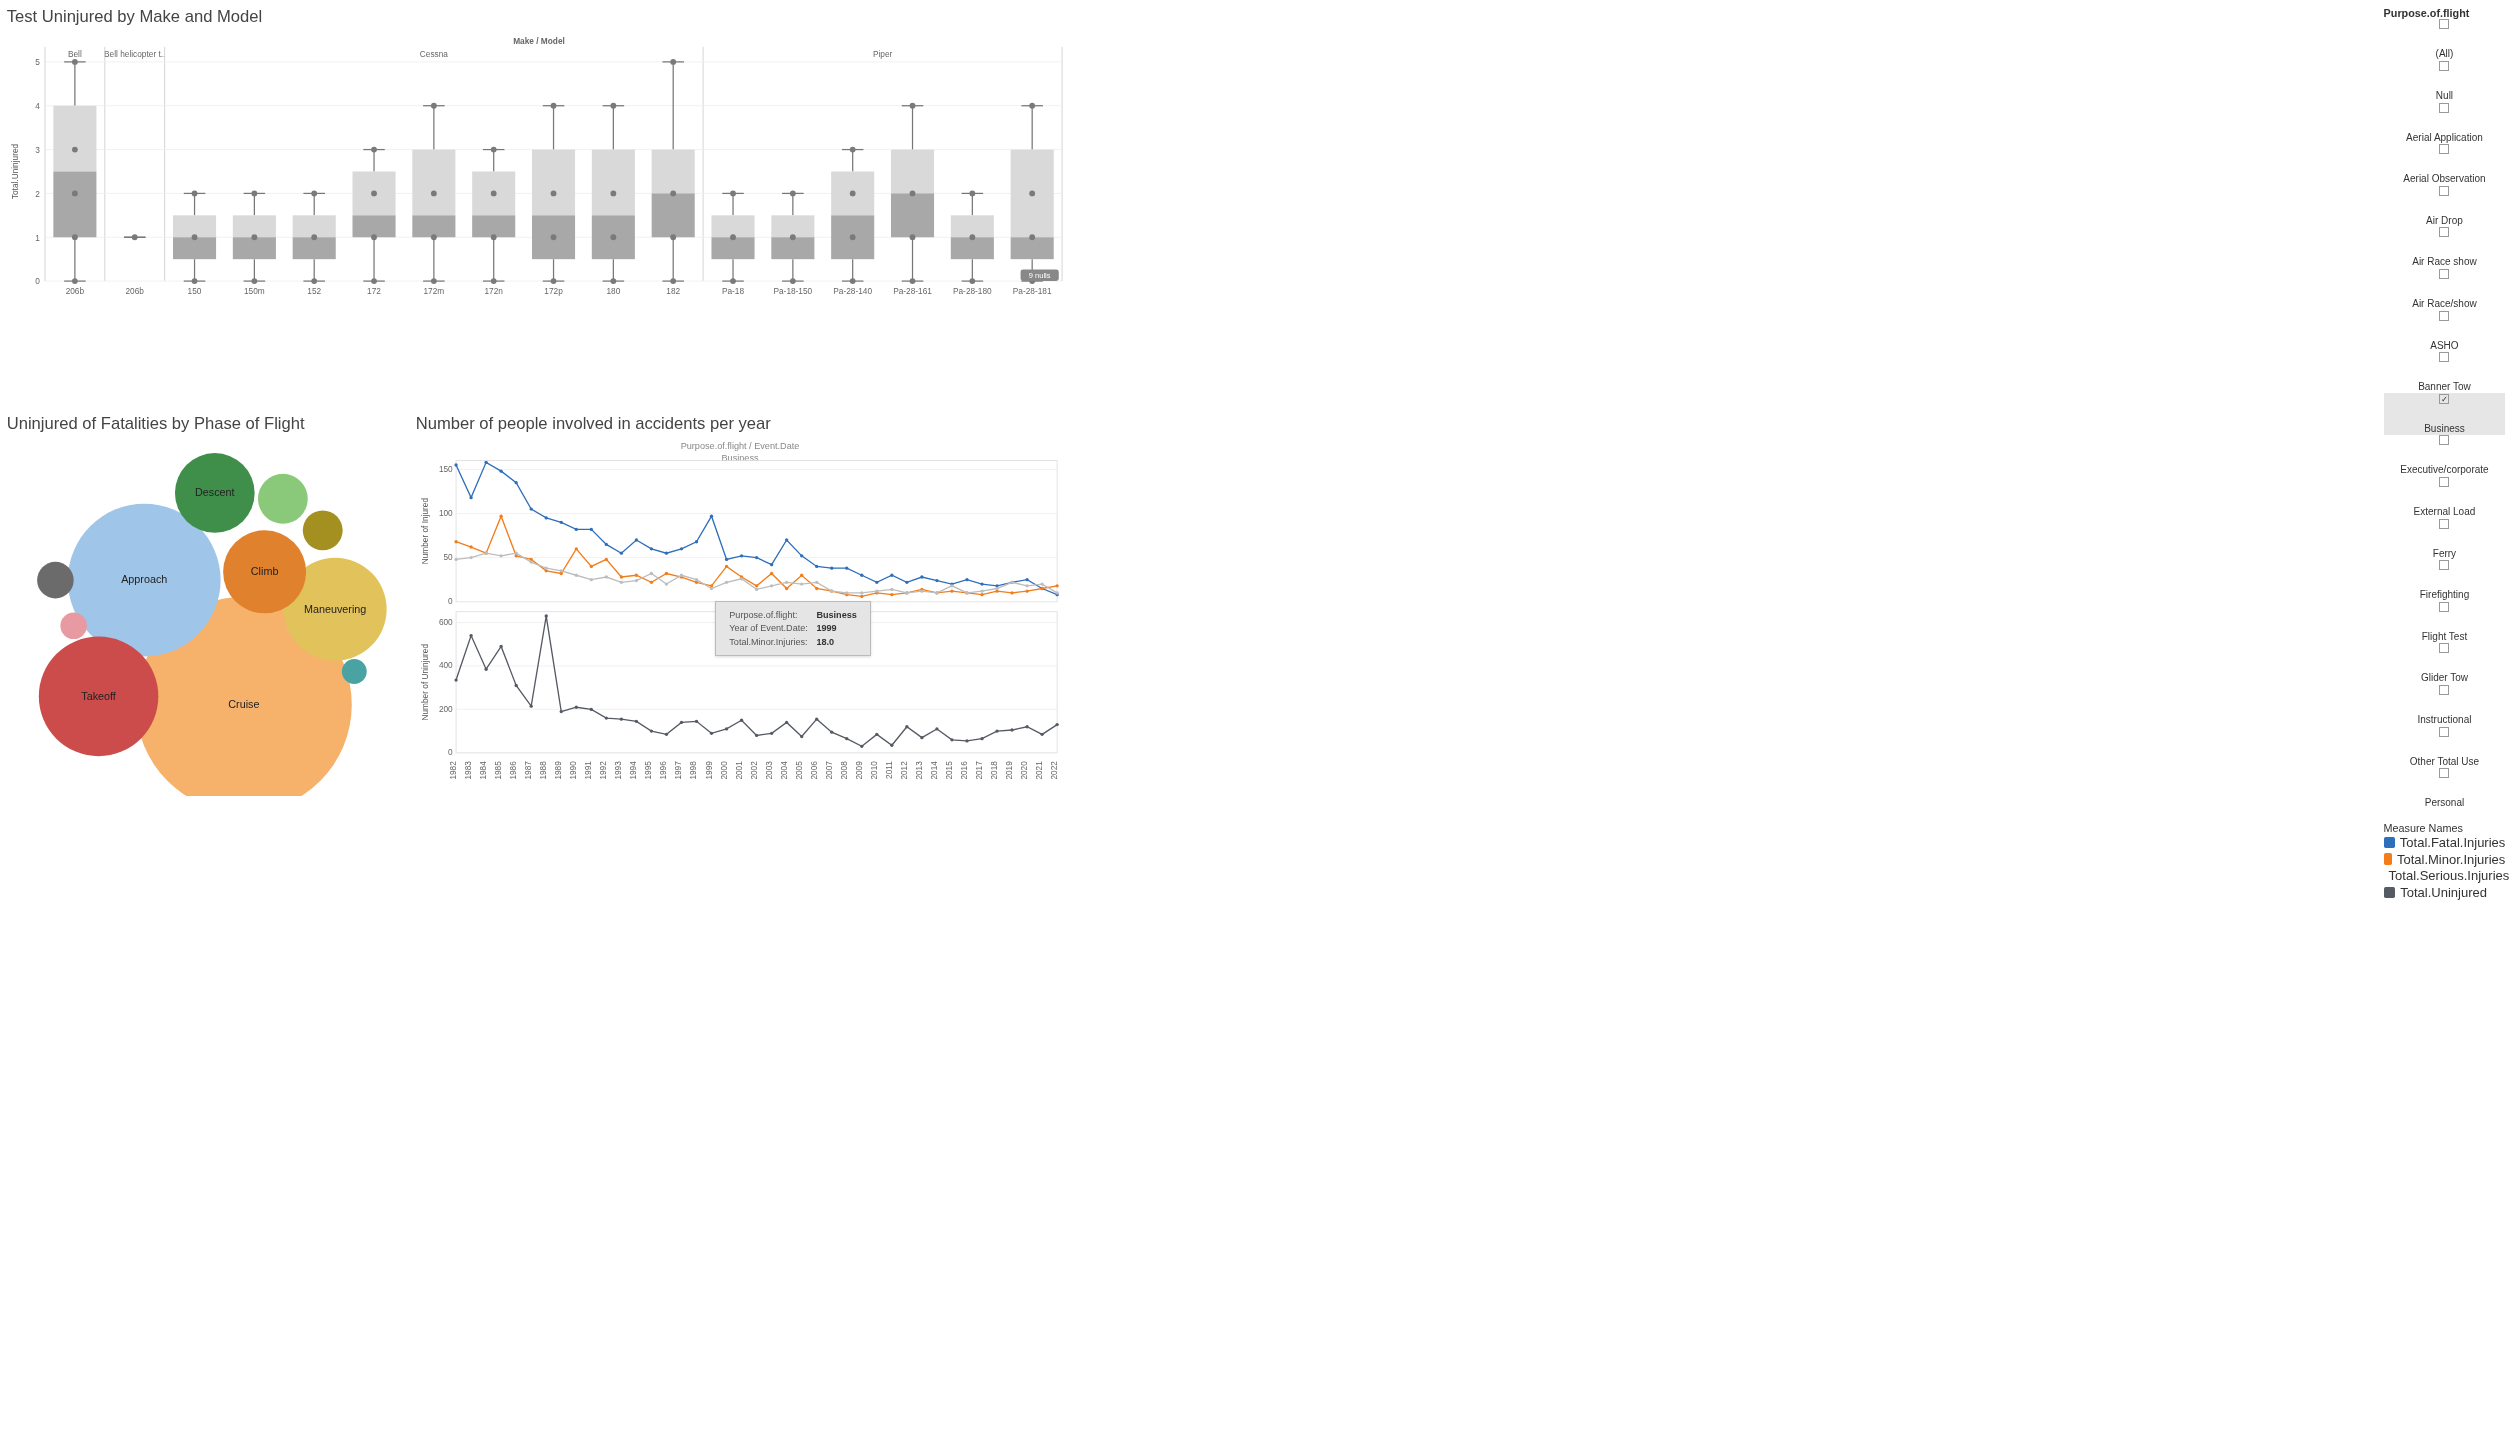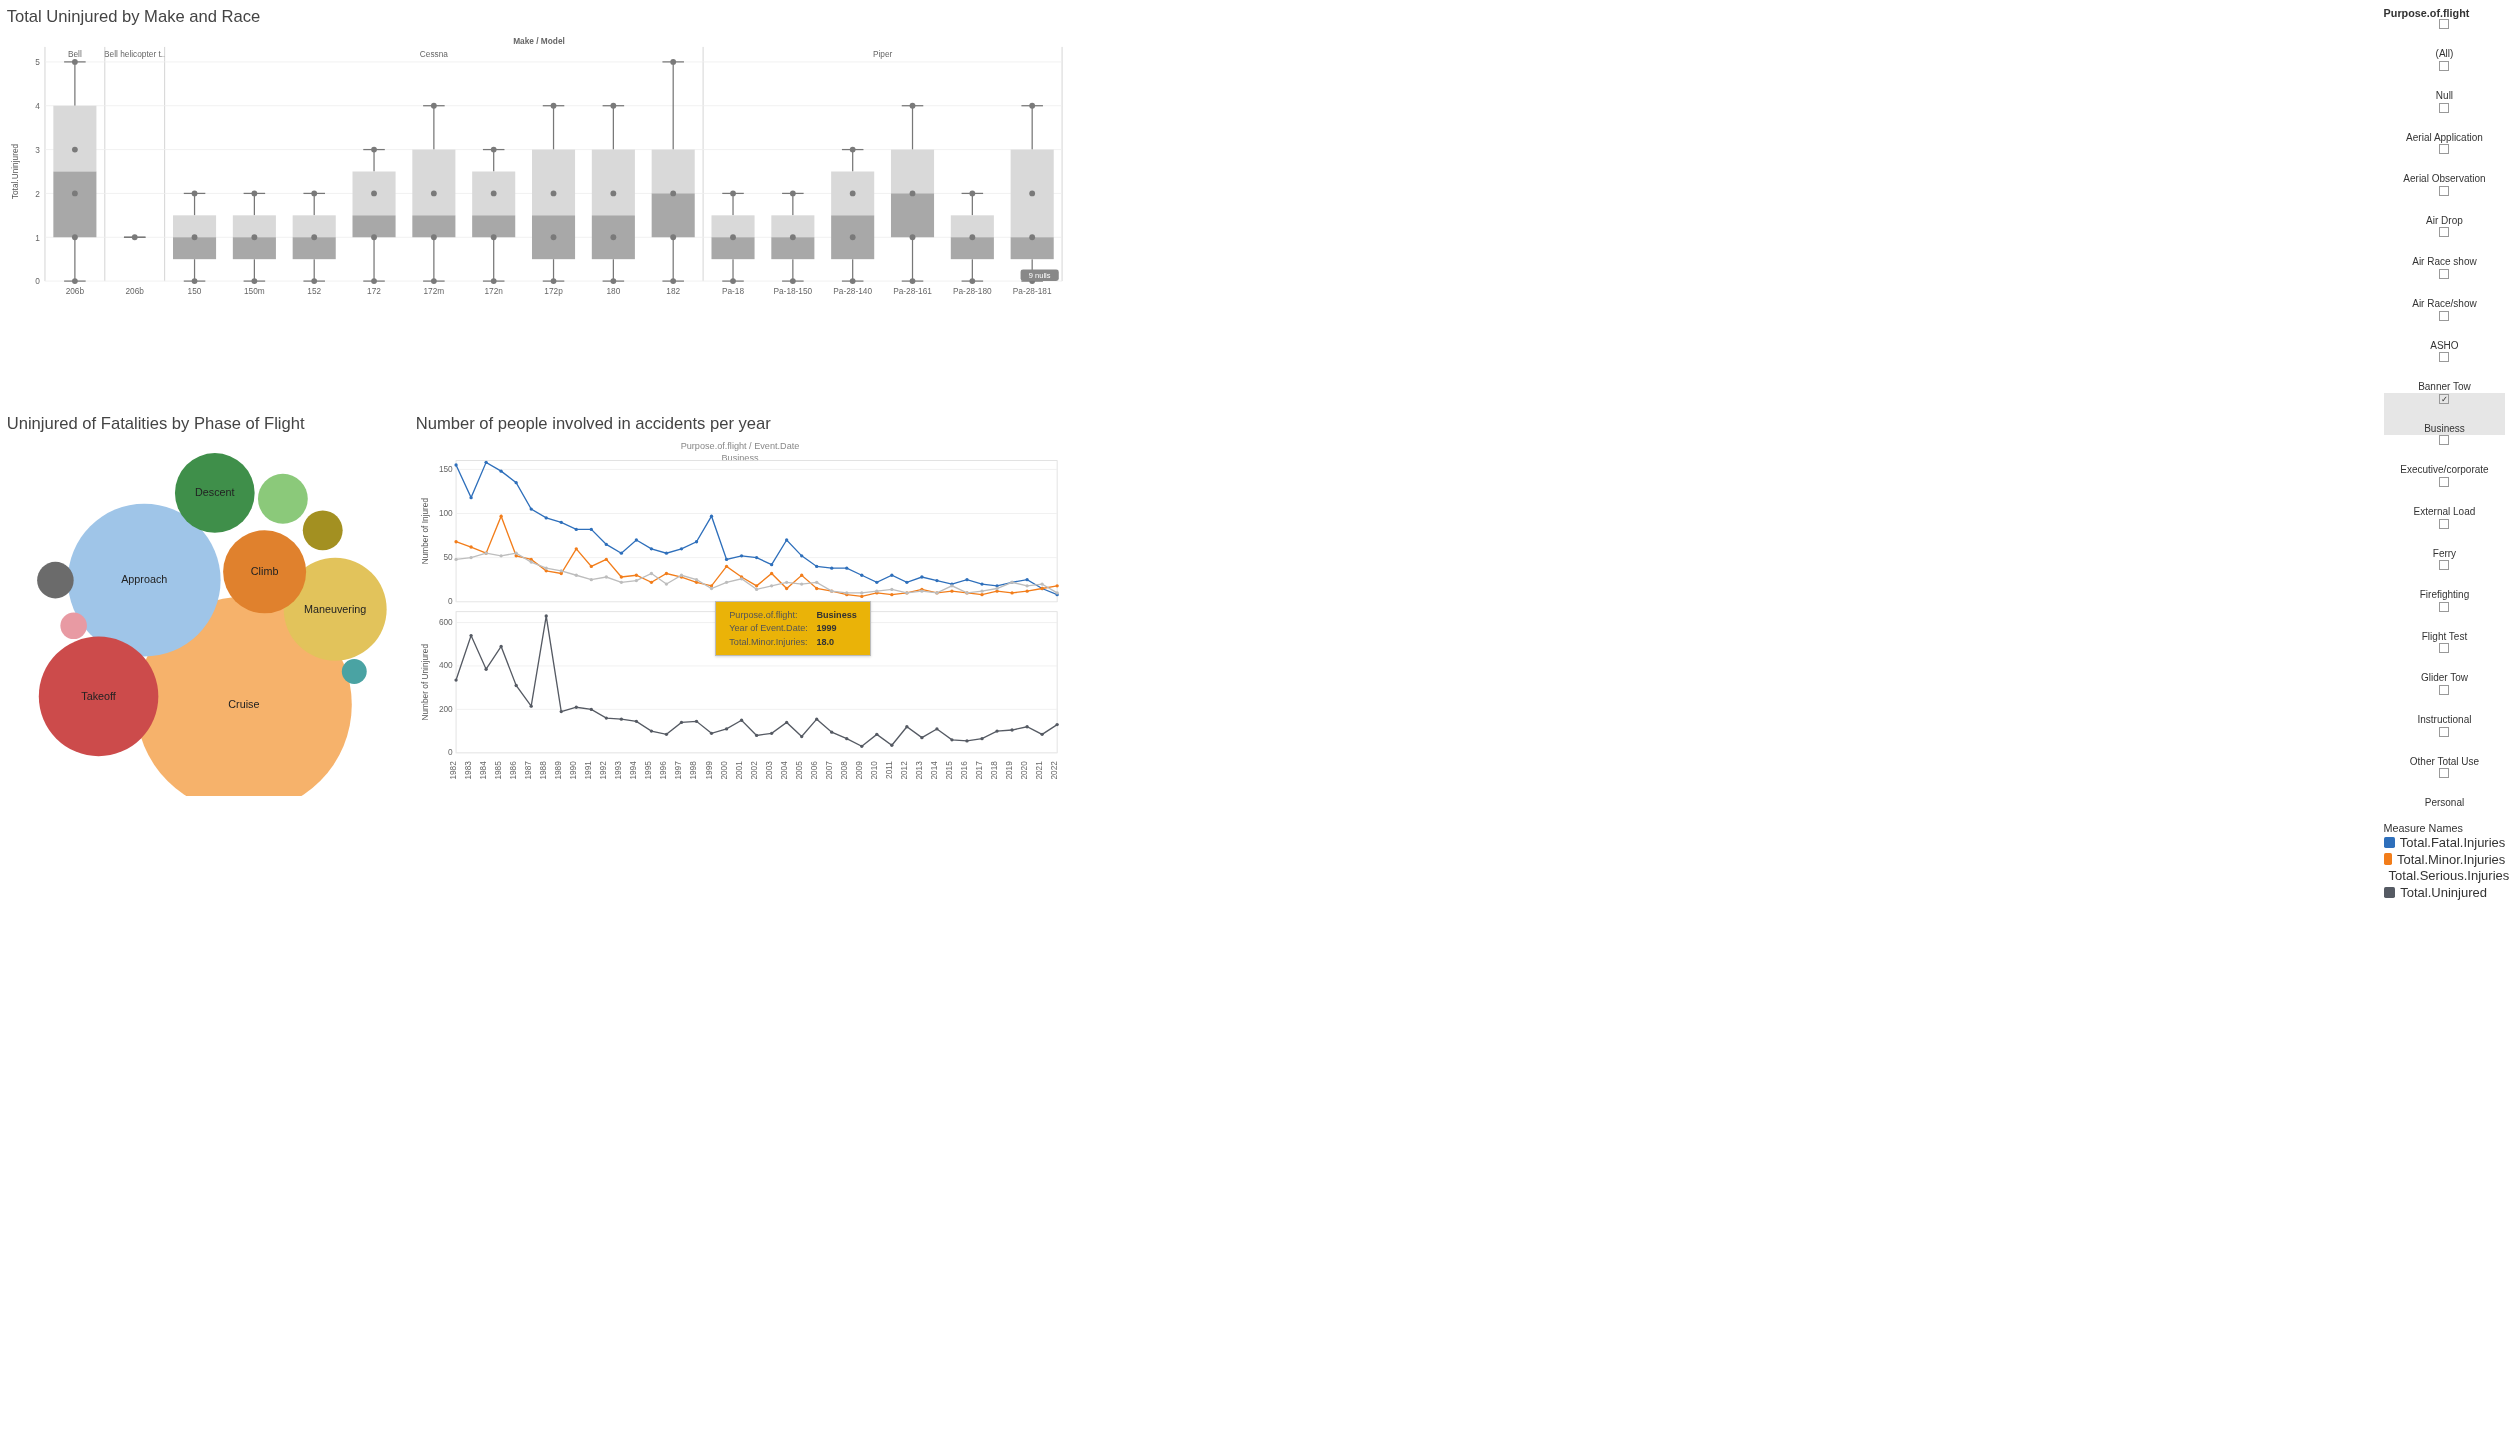--- a/index.html
+++ b/index.html
@@ -22,33 +22,33 @@
   .axis-label { font-size:10px; fill:#555; }
   .tick { font-size:10px; fill:#666; }
   .grid { stroke:#eee; stroke-width:1; }
   .box { fill:#a8a8a8; }
   .box-upper { fill:#d9d9d9; }
   .whisk { stroke:#777; stroke-width:1.5; }
   .dot { fill:#7a7a7a; }
   .header-line { stroke:#ccc; }
   .nulls-badge { fill:#888; }
   .nulls-txt { fill:#fff; font-size:9px; }
-  .tooltip { position:absolute; background:#eab308; border:0.8px solid #bbb; padding:5px 8.3px; font-size:9.1px; box-shadow:0 0.8px 2.5px rgba(0,0,0,0.15); }
+  .tooltip { position:absolute; background:#e5e5e5; border:0.8px solid #bbb; padding:5px 8.3px; font-size:9.1px; box-shadow:0 0.8px 2.5px rgba(0,0,0,0.15); }
   .tooltip td { padding:0.8px 3.3px; }
   .tooltip .lbl { color:#555; }
   .tooltip .val { font-weight:600; }
   .sub { font-size:11px; fill:#888; text-anchor:middle; }
 </style>
 </head>
 <body>
 
 <div class="dash">
 
   <div class="boxplot-area">
-    <div class="title">Total Uninjured by Make and Race</div>
+    <div class="title">Test Uninjured by Make and Model</div>
     <svg id="box-svg" width="1064" height="274" viewBox="0 0 1280 330" style="font-size:12px">
         <text x="640" y="14" text-anchor="middle" class="tick" font-weight="600">Make / Model</text>
         <text x="81.02941176470588" y="30" text-anchor="middle" class="tick">Bell</text>
         <line x1="45" x2="45" y1="18" y2="300" class="header-line"></line>
         <text x="153.08823529411765" y="30" text-anchor="middle" class="tick">Bell helicopter t..</text>
         <line x1="117.05882352941177" x2="117.05882352941177" y1="18" y2="300" class="header-line"></line>
         <text x="513.3823529411765" y="30" text-anchor="middle" class="tick">Cessna</text>
         <line x1="189.11764705882354" x2="189.11764705882354" y1="18" y2="300" class="header-line"></line>
         <text x="1053.8235294117649" y="30" text-anchor="middle" class="tick">Piper</text>
         <line x1="837.6470588235295" x2="837.6470588235295" y1="18" y2="300" class="header-line"></line>

